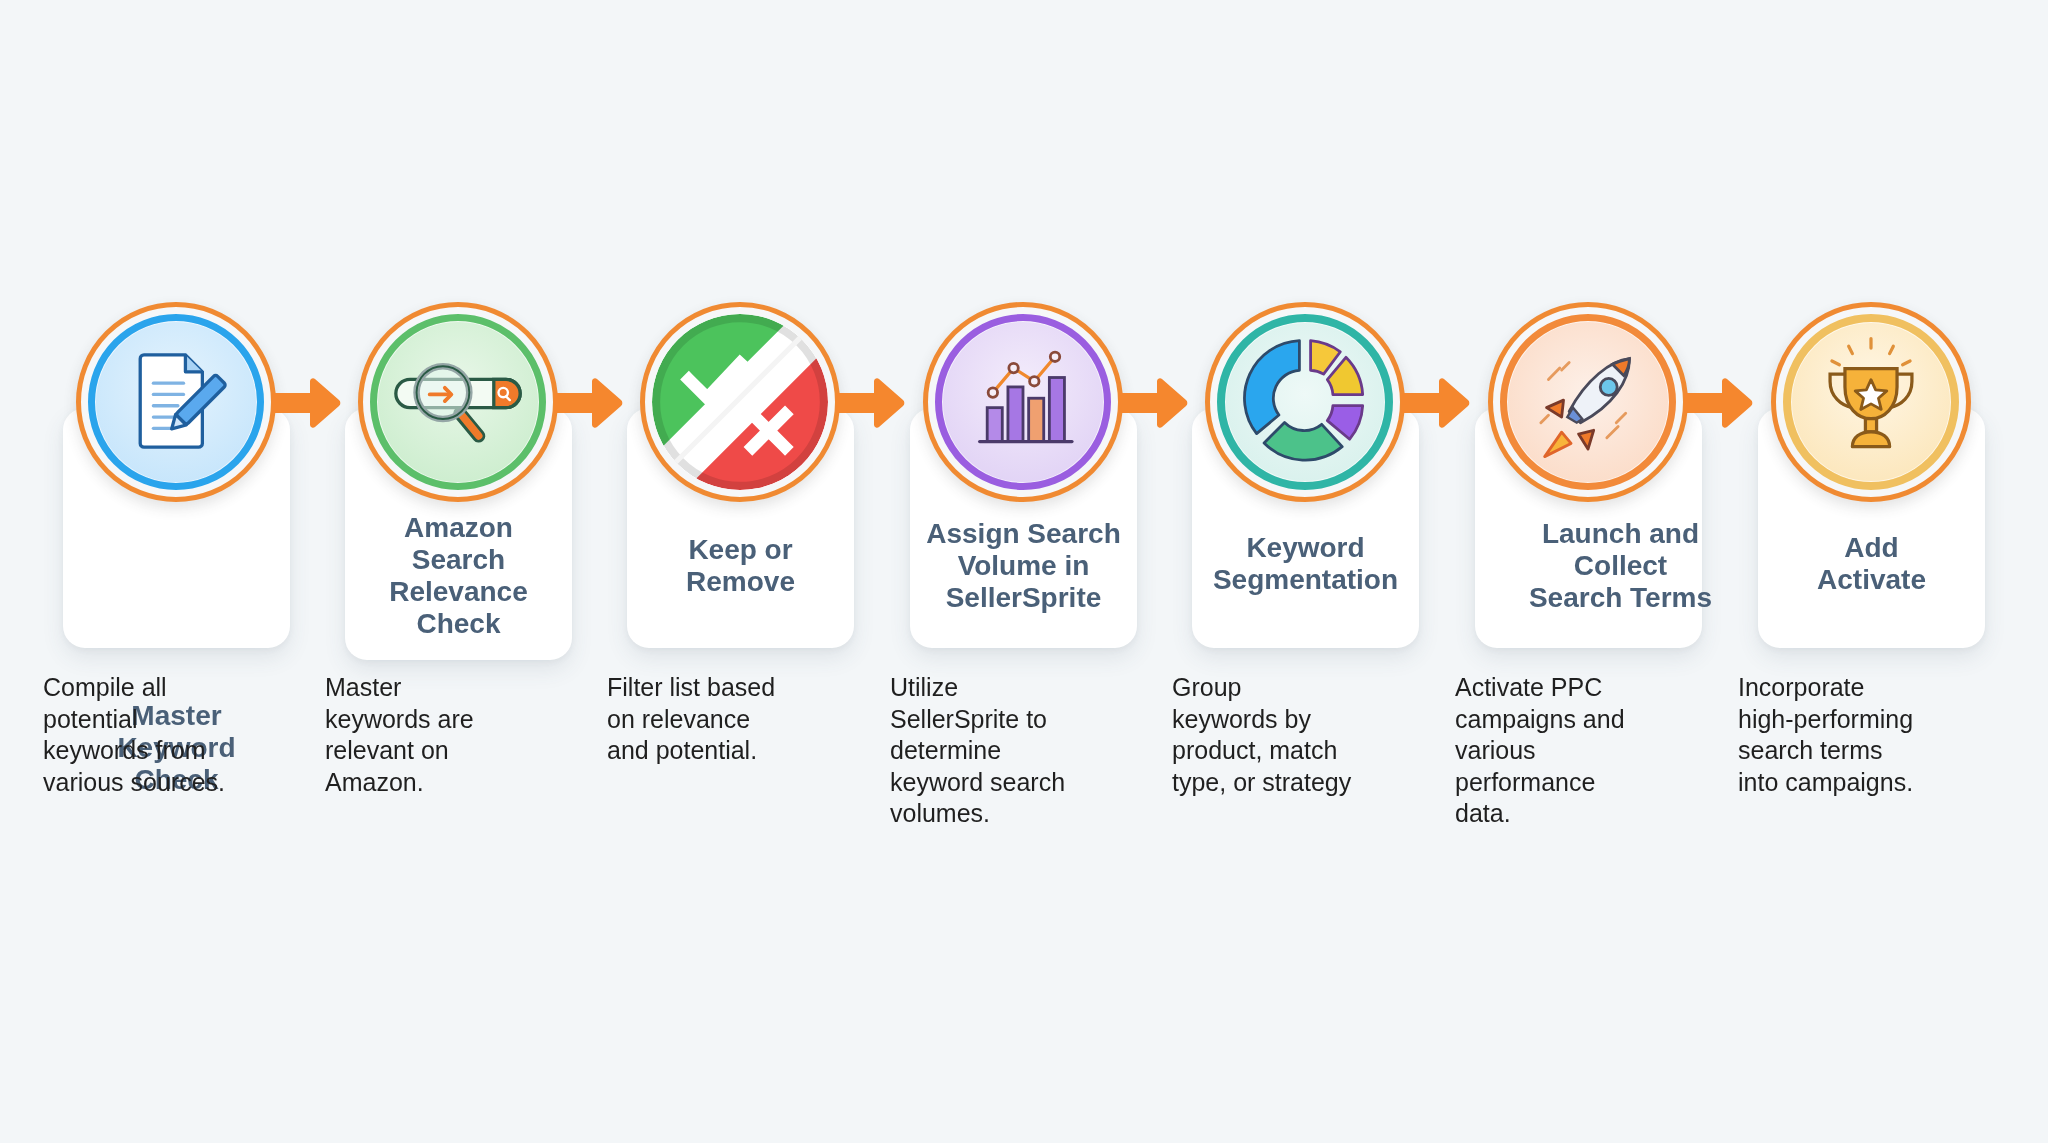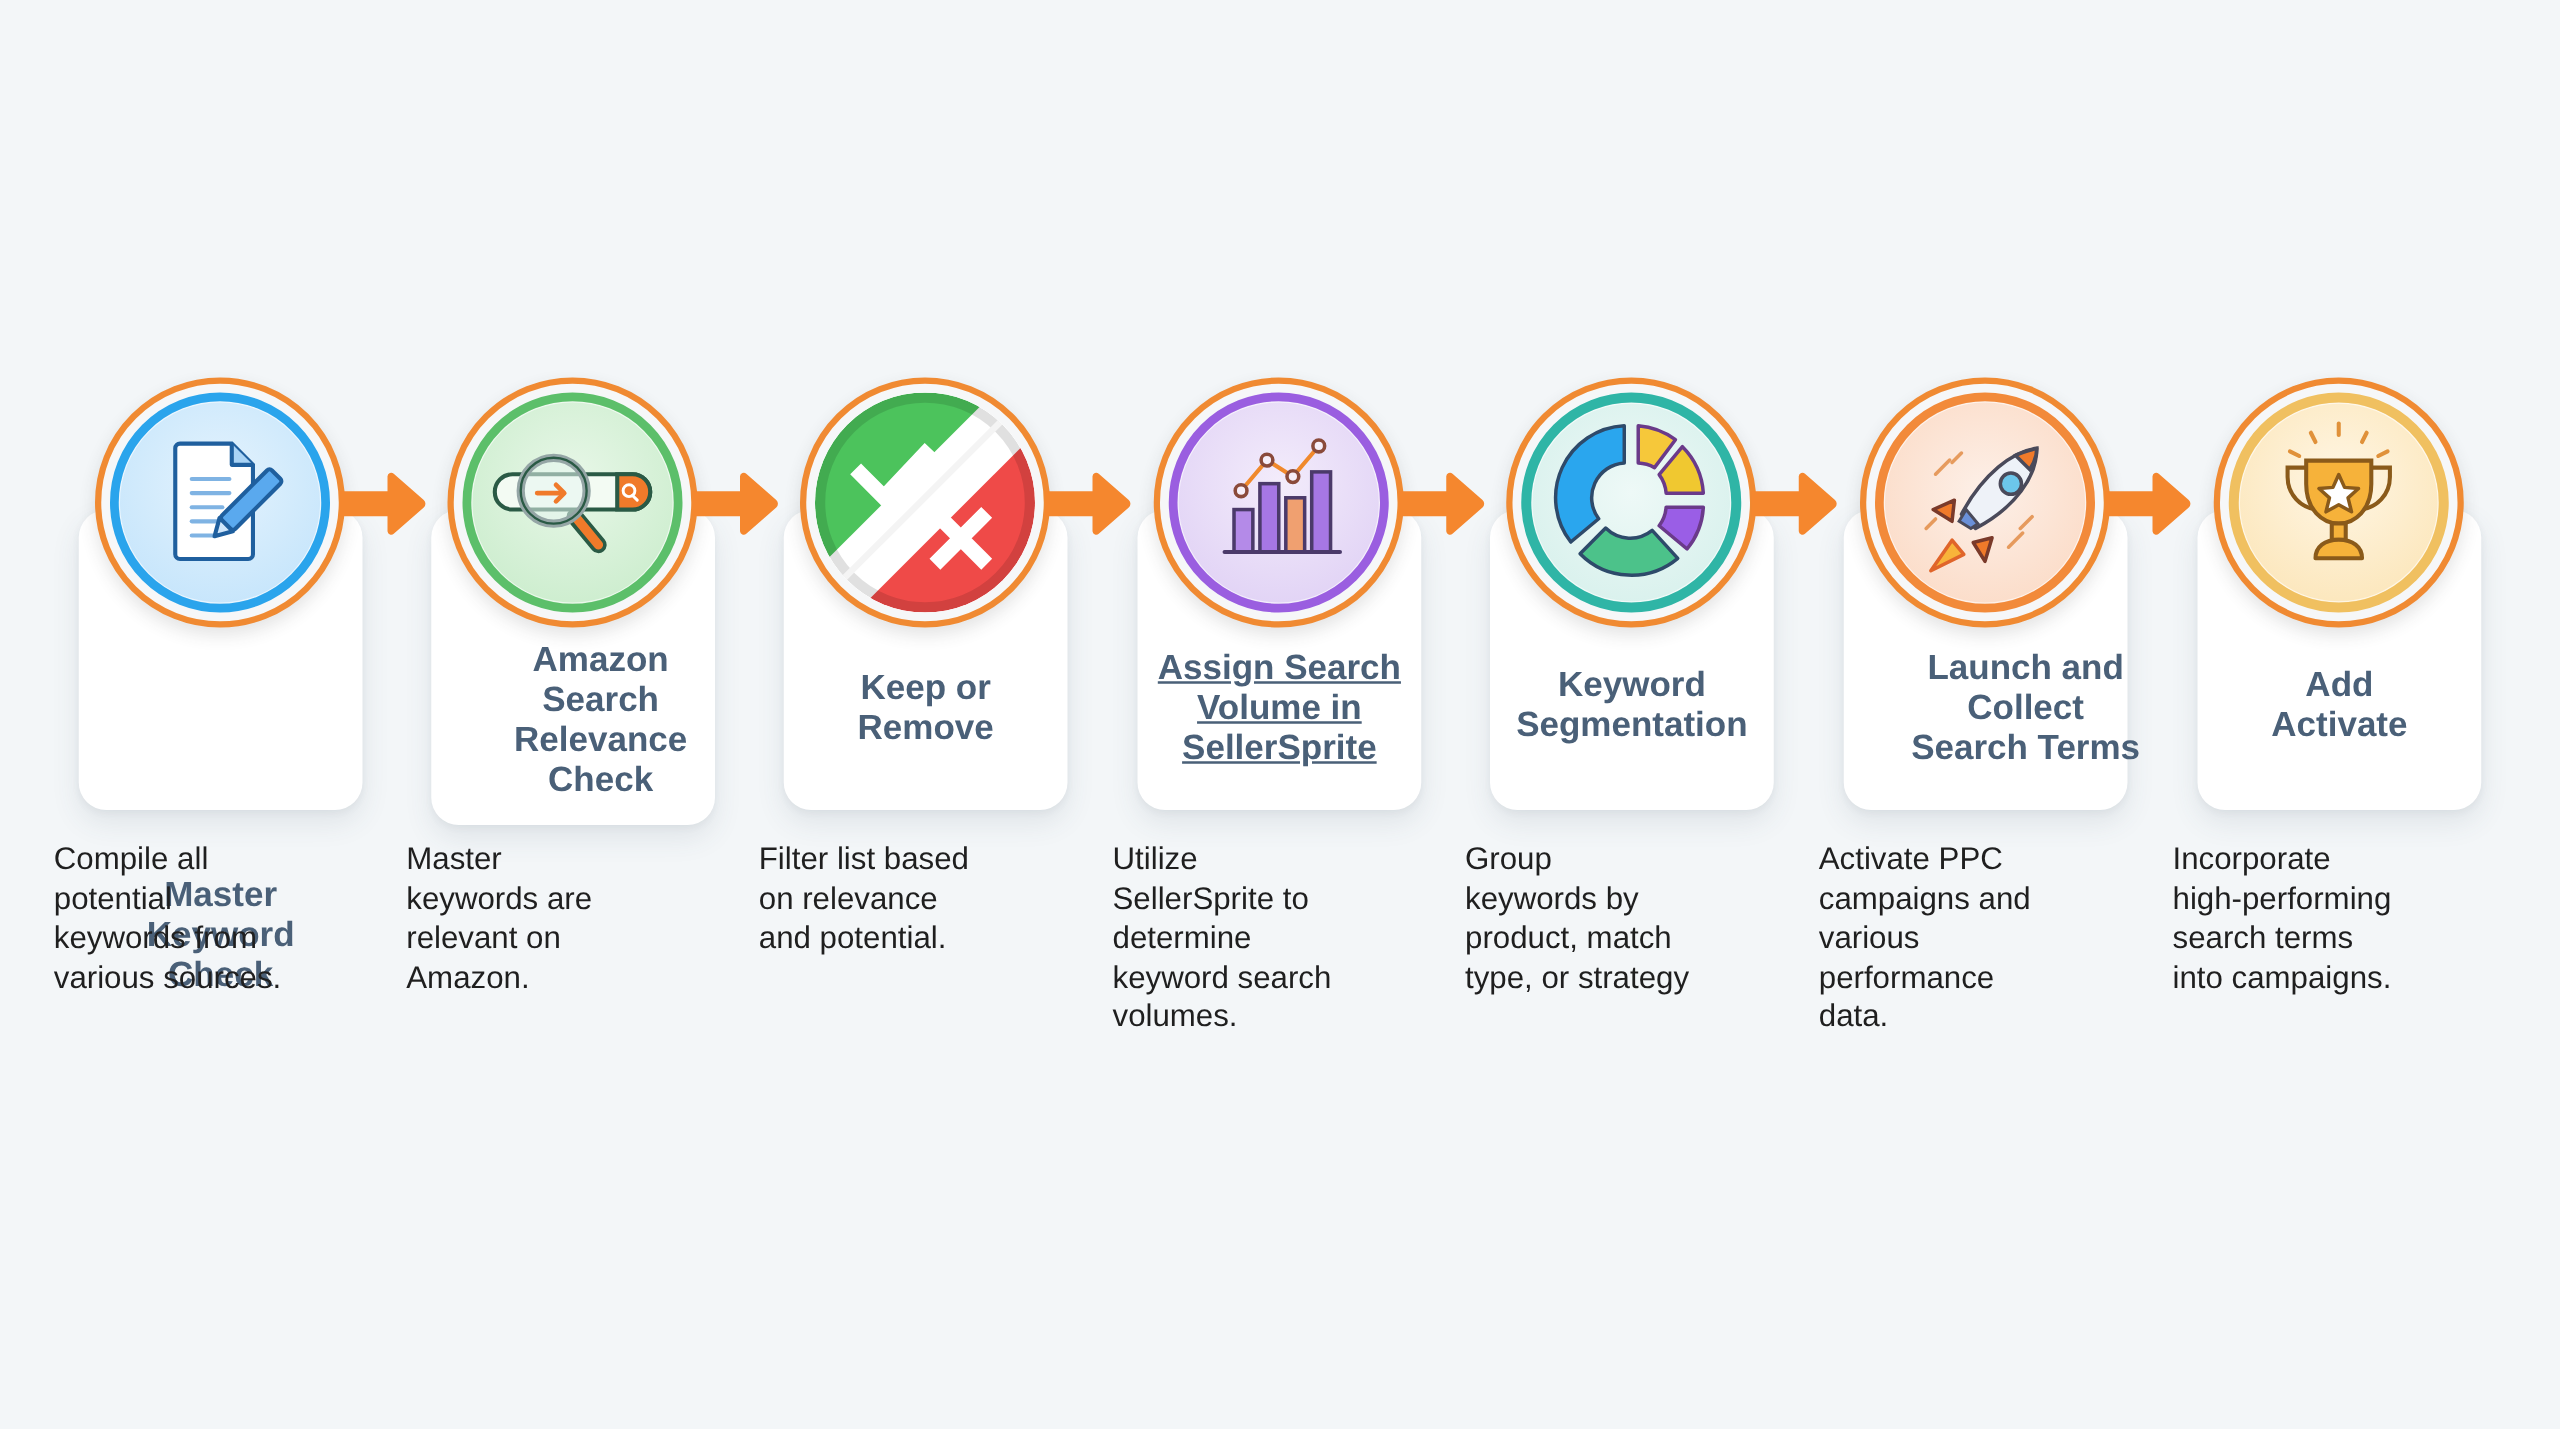--- a/index.html
+++ b/index.html
@@ -81,21 +81,21 @@
   </div>
 
   <div class="arrow" style="left:272px">
     <svg viewBox="0 0 72 54">
         <path d="M0 17 h38 v-12 a3 3 0 0 1 5 -2 l24 21 a4 4 0 0 1 0 6 l-24 21 a3 3 0 0 1 -5 -2 v-12 h-38z" fill="#f5872e"></path>
       </svg>
   </div>
 
   <div class="step" style="left:345px">
     <div class="card tall"></div>
-    <div class="title" style="top:212px;padding-left:22px;">Amazon
+    <div class="title" style="top:212px;">Amazon
 Search
 Relevance
 Check</div>
     <div class="circle">
       <div class="inner" style="background:radial-gradient(circle at 50% 40%, #e8f7e8, #c6ebc8); border:7px solid #5cbf6a;">
         <svg viewBox="0 0 172 172">
           <rect x="20" y="62" width="132" height="30" rx="15" fill="#f3fbf3" stroke="#2a5a45" stroke-width="3.5"></rect>
           <path d="M124 62 h13 a15 15 0 0 1 0 30 h-13z" fill="#f07a2a" stroke="#2a5a45" stroke-width="3.5"></path>
           <circle cx="134" cy="76" r="5" fill="none" stroke="#fff" stroke-width="2.5"></circle>
           <line x1="137" y1="80" x2="141" y2="84" stroke="#fff" stroke-width="2.5" stroke-linecap="round"></line>
@@ -149,21 +149,21 @@
   </div>
 
   <div class="arrow" style="left:836px">
     <svg viewBox="0 0 72 54">
         <path d="M0 17 h38 v-12 a3 3 0 0 1 5 -2 l24 21 a4 4 0 0 1 0 6 l-24 21 a3 3 0 0 1 -5 -2 v-12 h-38z" fill="#f5872e"></path>
       </svg>
   </div>
 
   <div class="step" style="left:910px">
     <div class="card"></div>
-    <div class="title" style="top:218px;text-decoration:underline;">Assign Search
+    <div class="title" style="top:218px;">Assign Search
 Volume in
 SellerSprite</div>
     <div class="circle">
       <div class="inner" style="background:radial-gradient(circle at 50% 40%, #f3ecfb, #ddcdf4); border:7px solid #9a5ee0;">
         <svg viewBox="0 0 172 172">
           <g stroke="#4b3a6a" stroke-width="3">
             <rect x="48" y="92" width="16" height="36" fill="#b48ae8"></rect>
             <rect x="70" y="70" width="16" height="58" fill="#a677e4"></rect>
             <rect x="92" y="82" width="16" height="46" fill="#f0a070"></rect>
             <rect x="114" y="60" width="16" height="68" fill="#a677e4"></rect>

